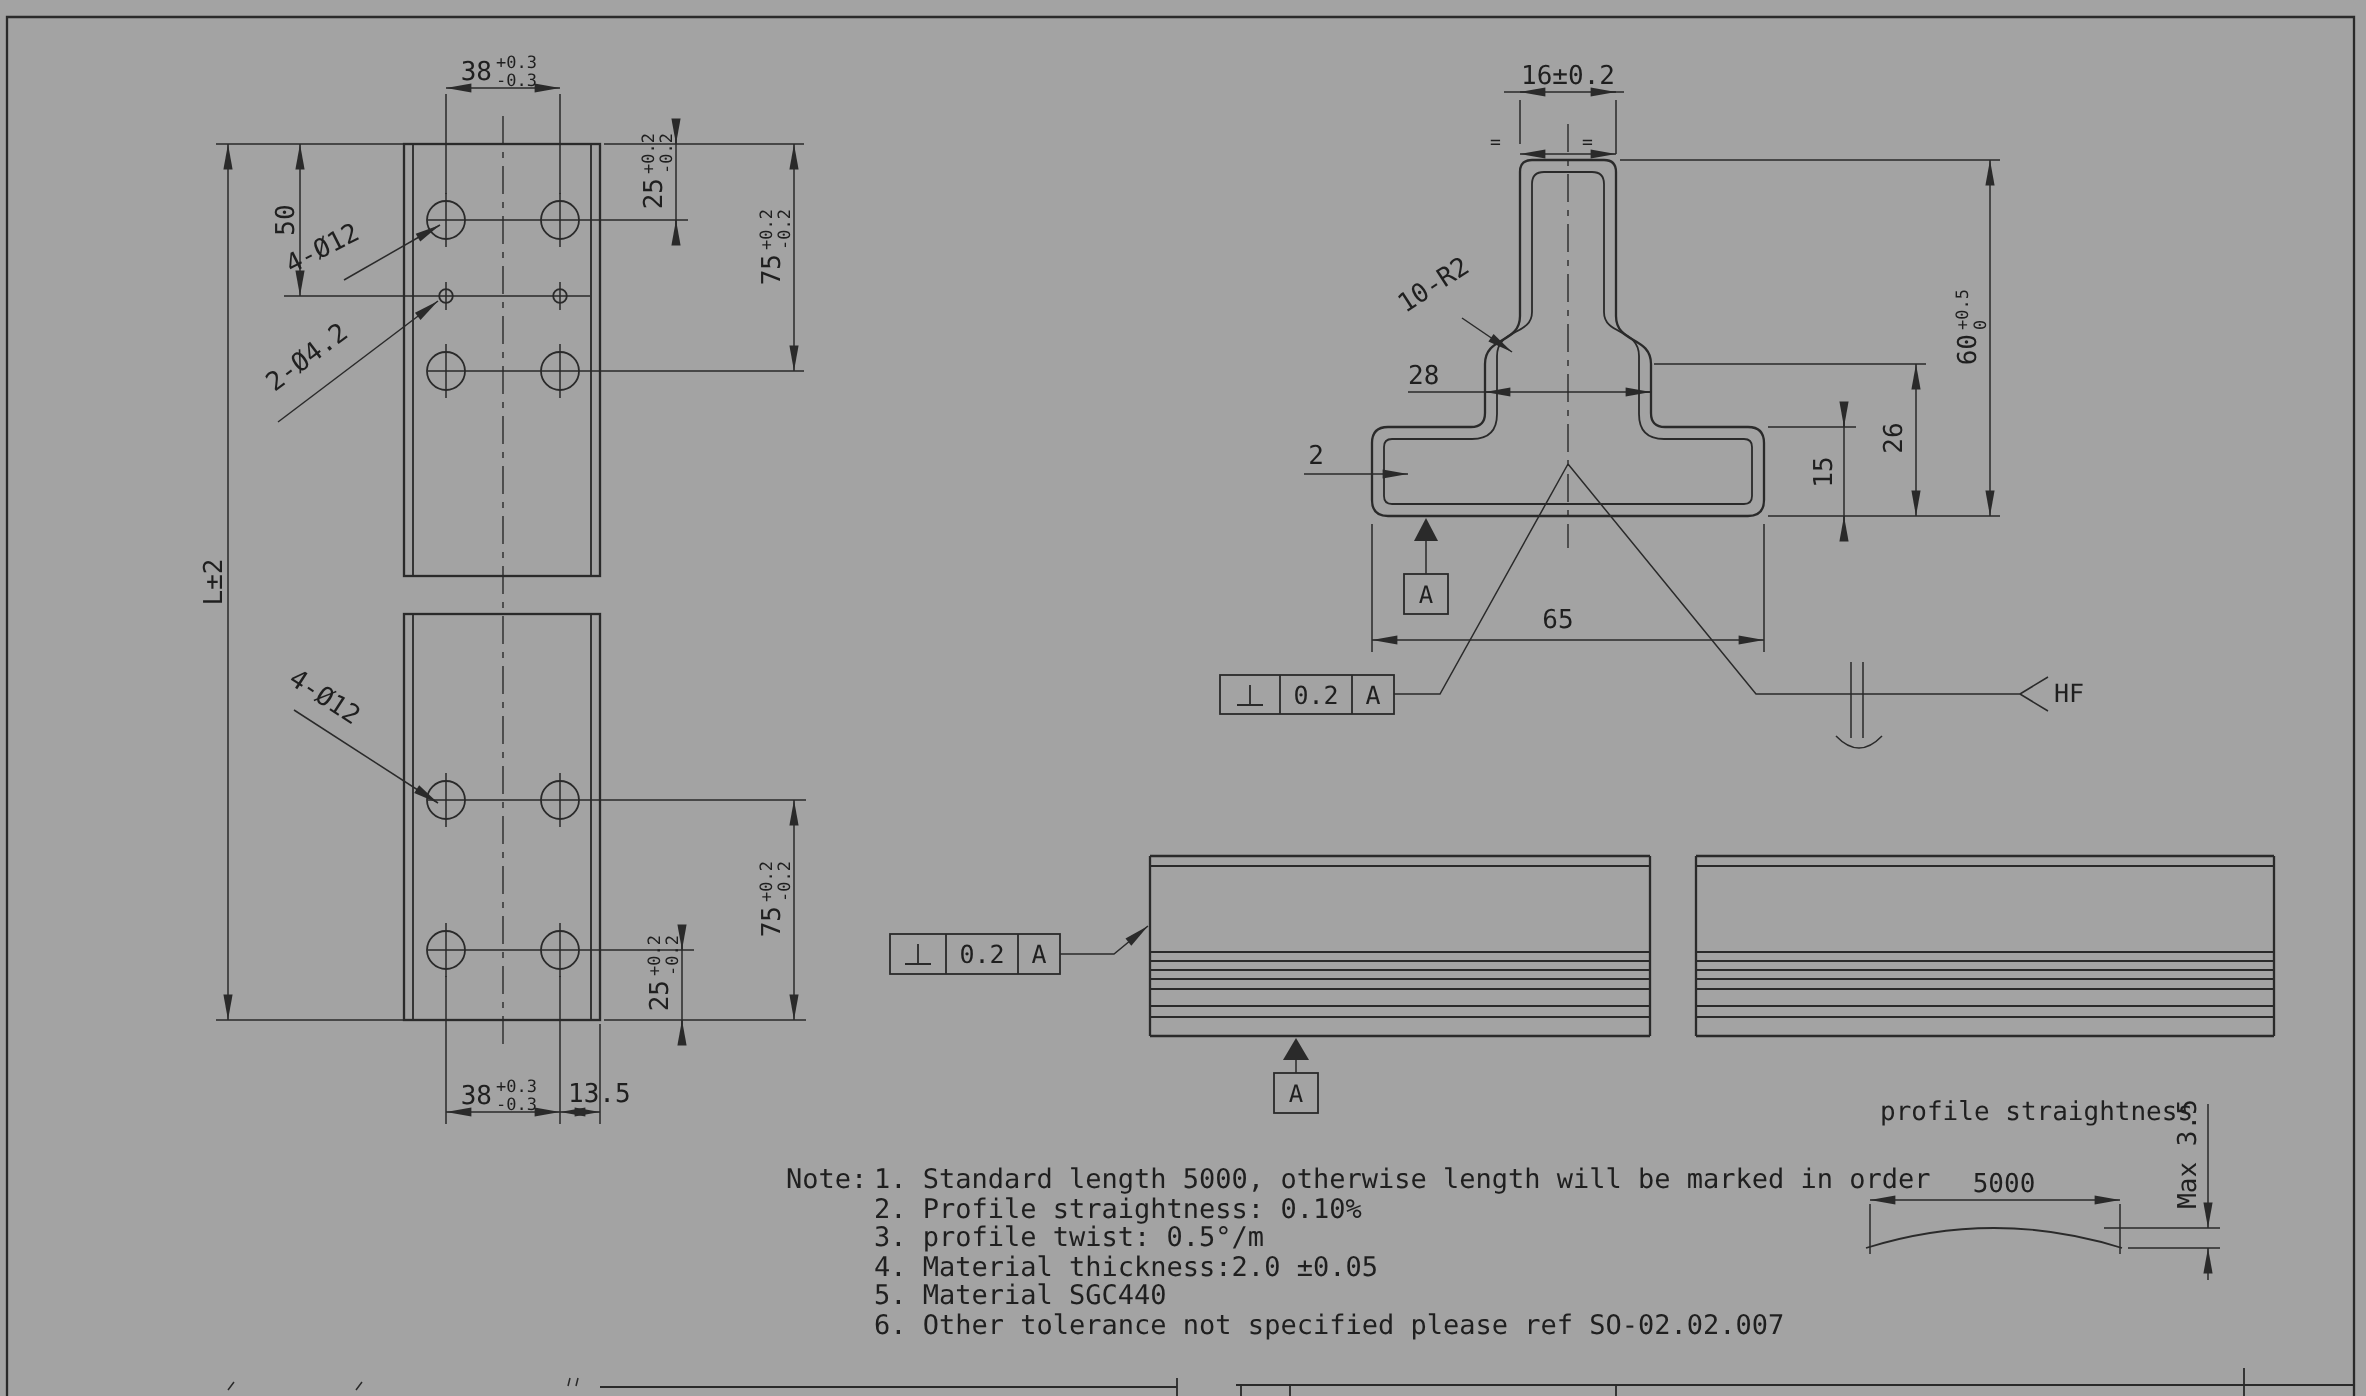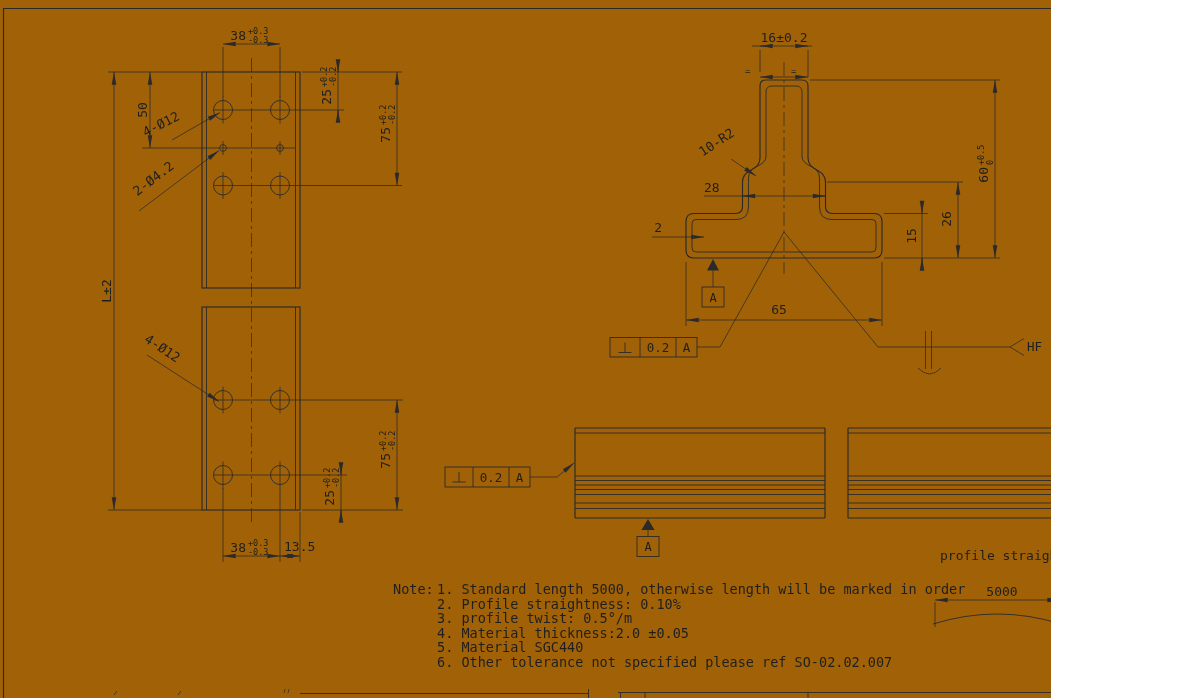--- a/index.html
+++ b/index.html
@@ -1,16 +1,16 @@
 <!DOCTYPE html>
 <html><head>
 <meta charset="utf-8">
 <style>
   html,body{margin:0;padding:0;background:#fff;}
-  .sheet{position:relative;width:1051px;height:698px;background:#a16207;overflow:hidden;}
+  .sheet{position:relative;width:1183px;height:698px;background:#a3a3a3;overflow:hidden;}
   svg{display:block;}
   text{font-family:"DejaVu Sans Mono","Liberation Mono",monospace;fill:#1f1f1f;}
   .dim{font-size:13px;}
   .dimsm{font-size:8.5px;}
   .eq{font-size:9px;}
   .note{font-size:13.5px;}
   .lbl{font-size:12px;}
   .fcf{font-size:12.5px;}
   .ln{stroke:#2a2a2a;stroke-width:1.15;fill:none;}
   .md{stroke:#2a2a2a;stroke-width:0.9;fill:none;}

